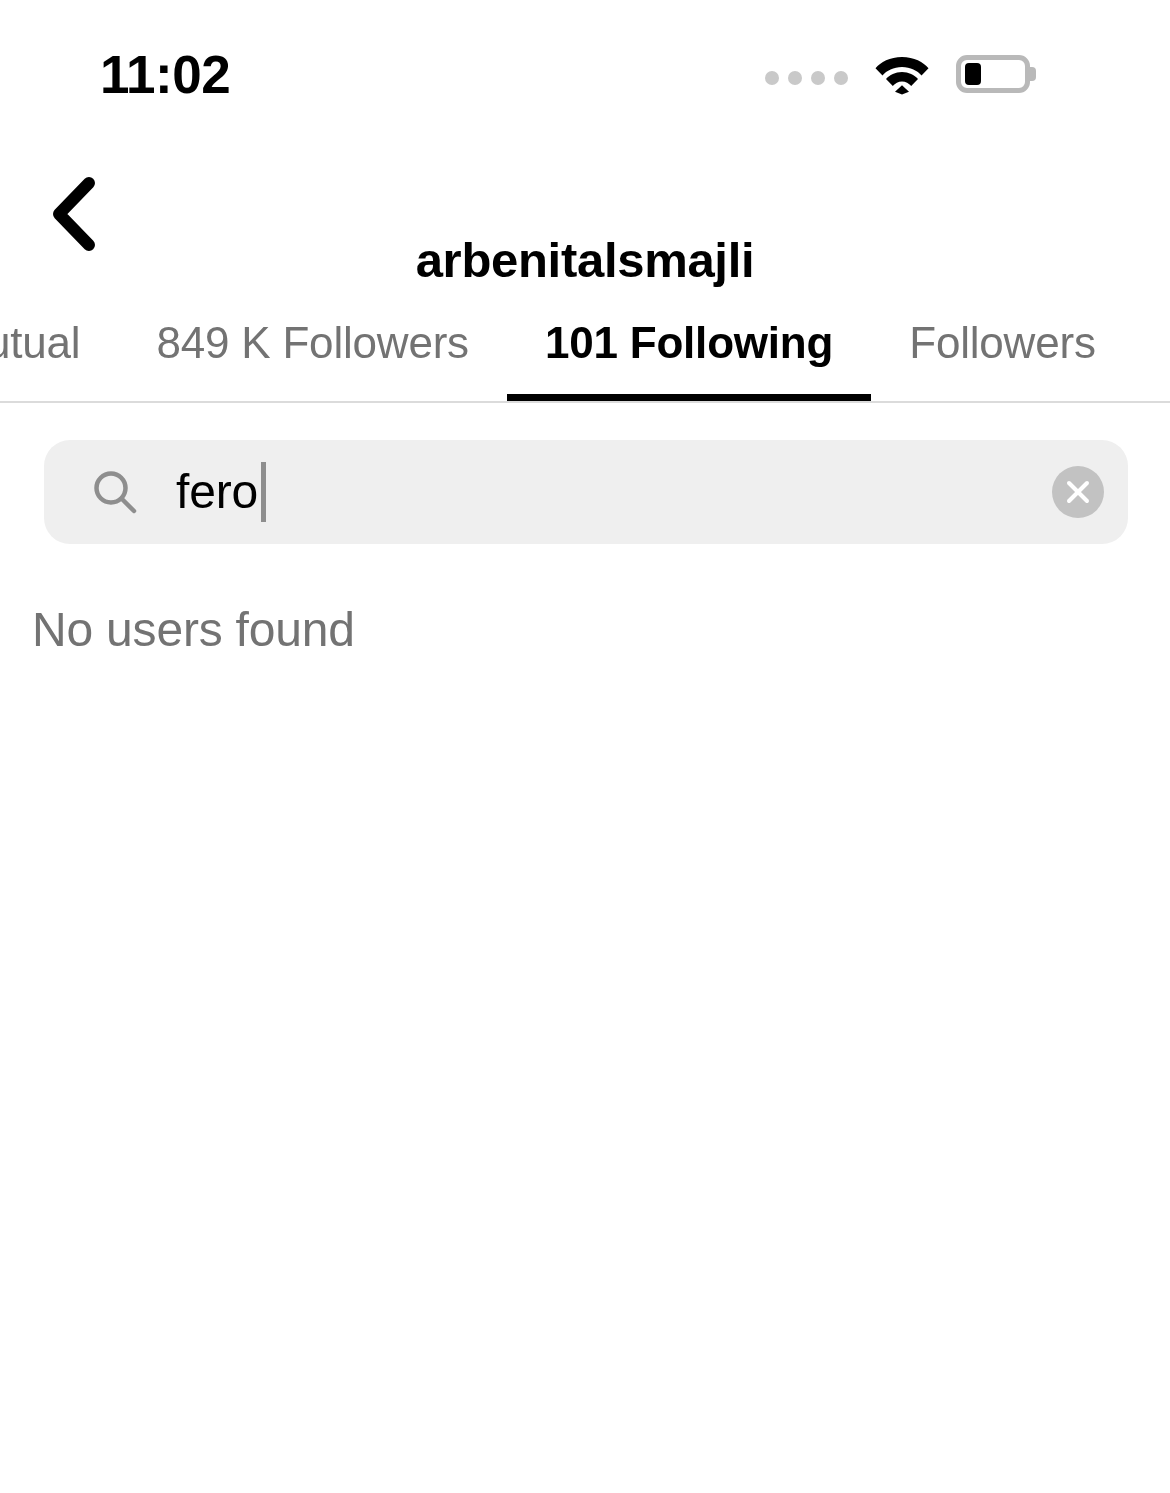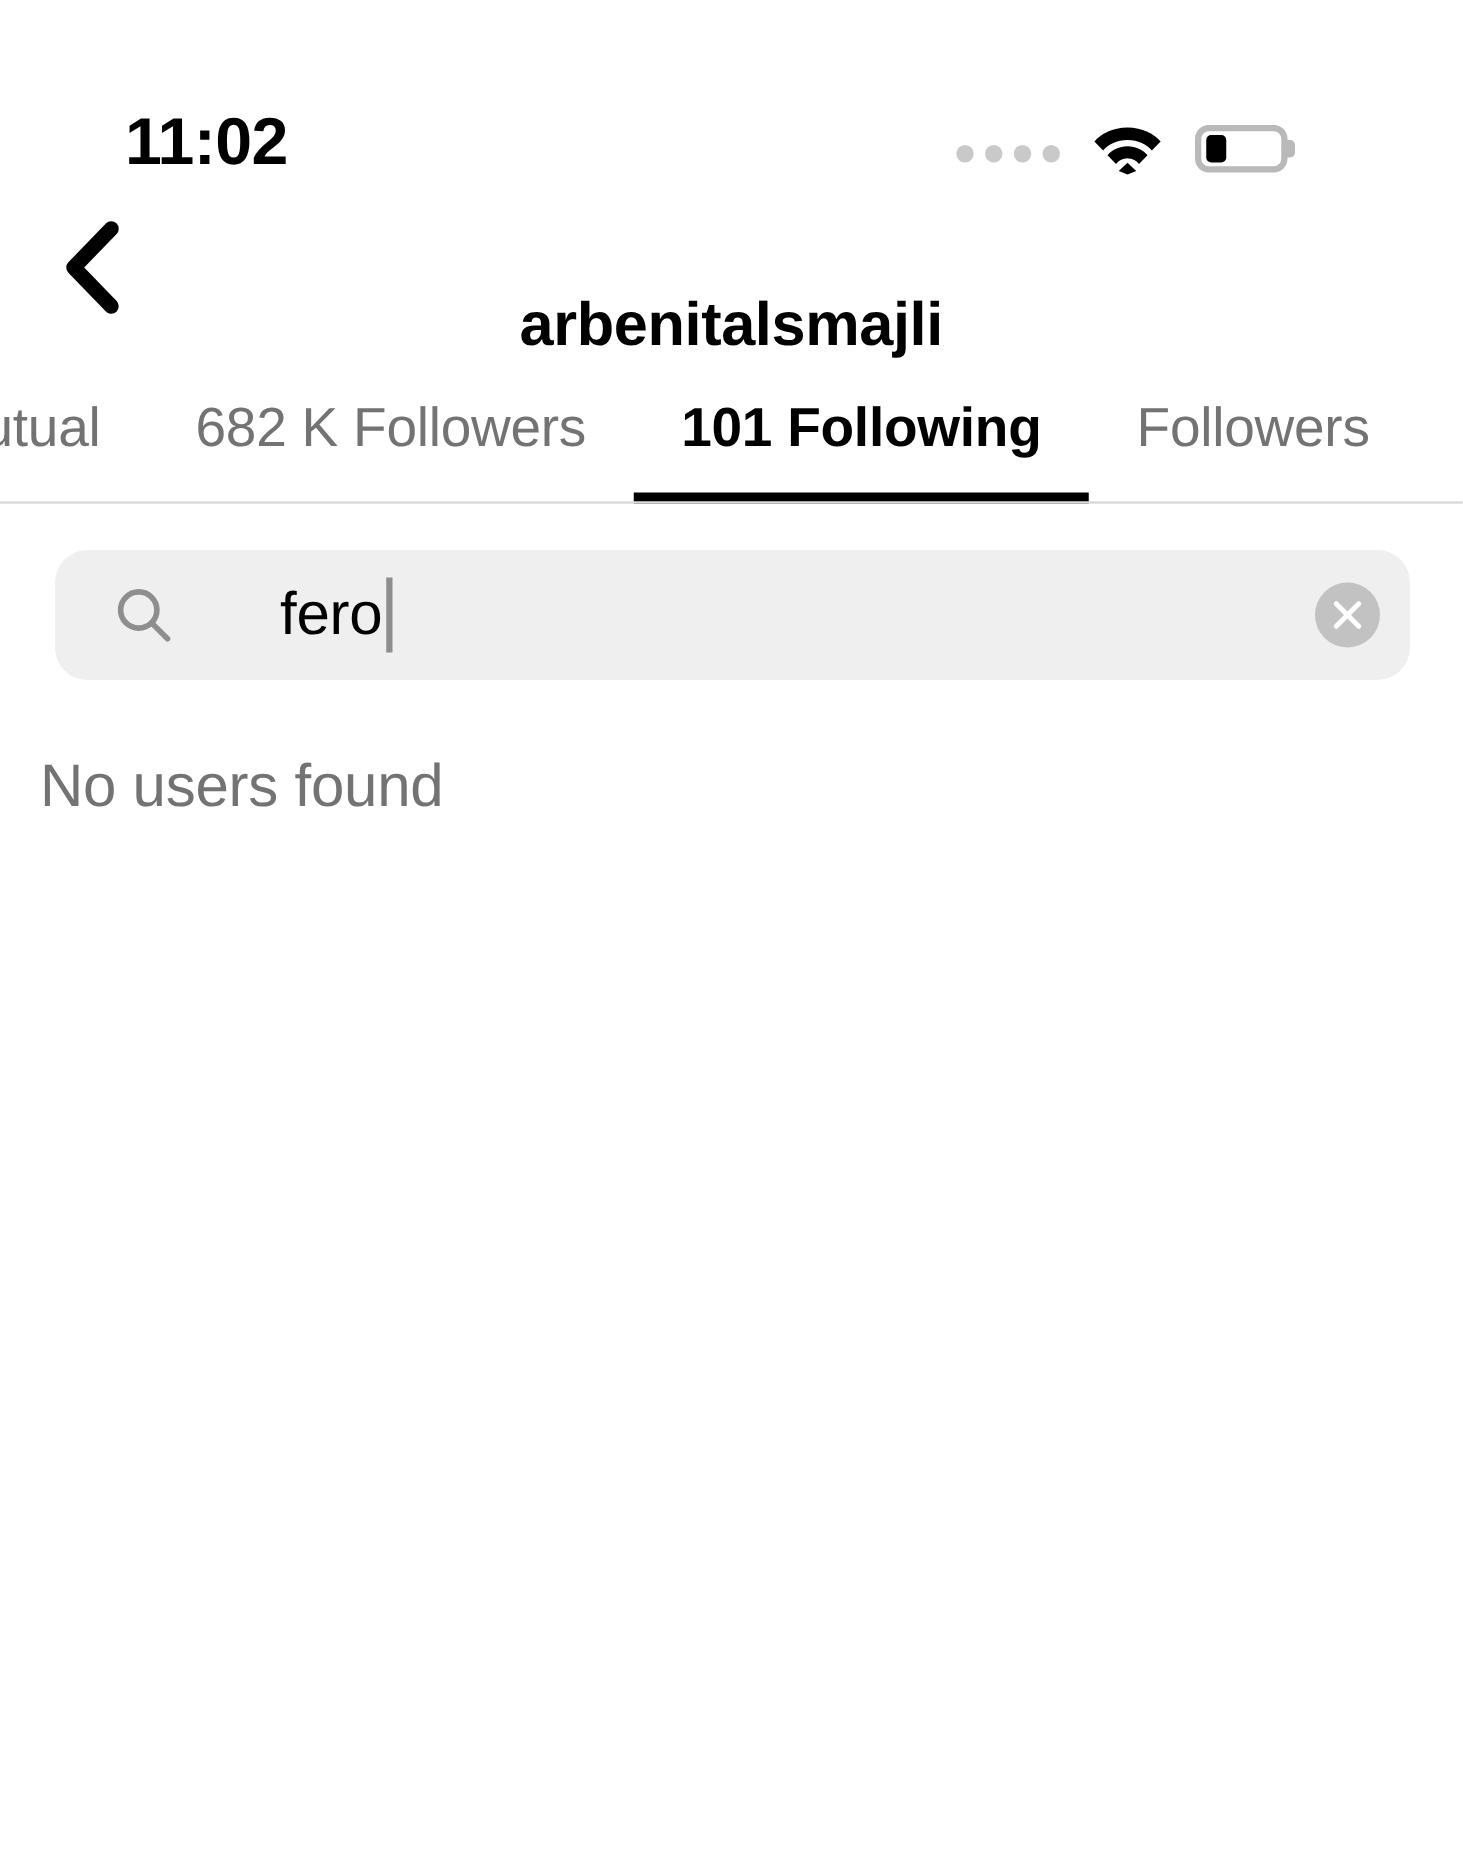--- a/index.html
+++ b/index.html
@@ -17,21 +17,21 @@
   }
 
   
   .status-bar {
     position: absolute;
     top: 0;
     left: 0;
     width: 1098px;
     height: 140px;
     display: flex;
-    align-items: flex-end;
+    align-items: center;
     justify-content: space-between;
     box-sizing: border-box;
     padding: 0 68px 0 100px;
   }
   .status-time {
     font-size: 53px;
     font-weight: bold;
     color: #000000;
     letter-spacing: -0.5px;
     line-height: 1;
@@ -181,21 +181,20 @@
   }
   .search-bar {
     width: 100%;
     height: 100%;
     box-sizing: border-box;
     background: #efefef;
     border-radius: 26px;
     display: flex;
     align-items: center;
     padding: 0 24px 0 48px;
-    gap: 48px;
   }
   .search-icon {
     width: 46px;
     height: 46px;
     flex: 0 0 auto;
     display: block;
   }
   .search-value-wrap {
     flex: 1 1 auto;
     display: flex;
@@ -282,21 +281,21 @@
   </div>
   <div class="nav-title">arbenitalsmajli</div>
 </div>
 
 <div class="tab-bar">
   <div class="tab-strip" style="left:-52px;">
     <div class="tab">
       <span>utual</span>
     </div>
     <div class="tab">
-      <span>682 K Followers</span>
+      <span>849 K Followers</span>
     </div>
     <div class="tab active">
       <span>101 Following</span>
       <div class="tab-underline"></div>
     </div>
     <div class="tab">
       <span>Followers</span>
     </div>
   </div>
   <div class="tab-divider"></div>

